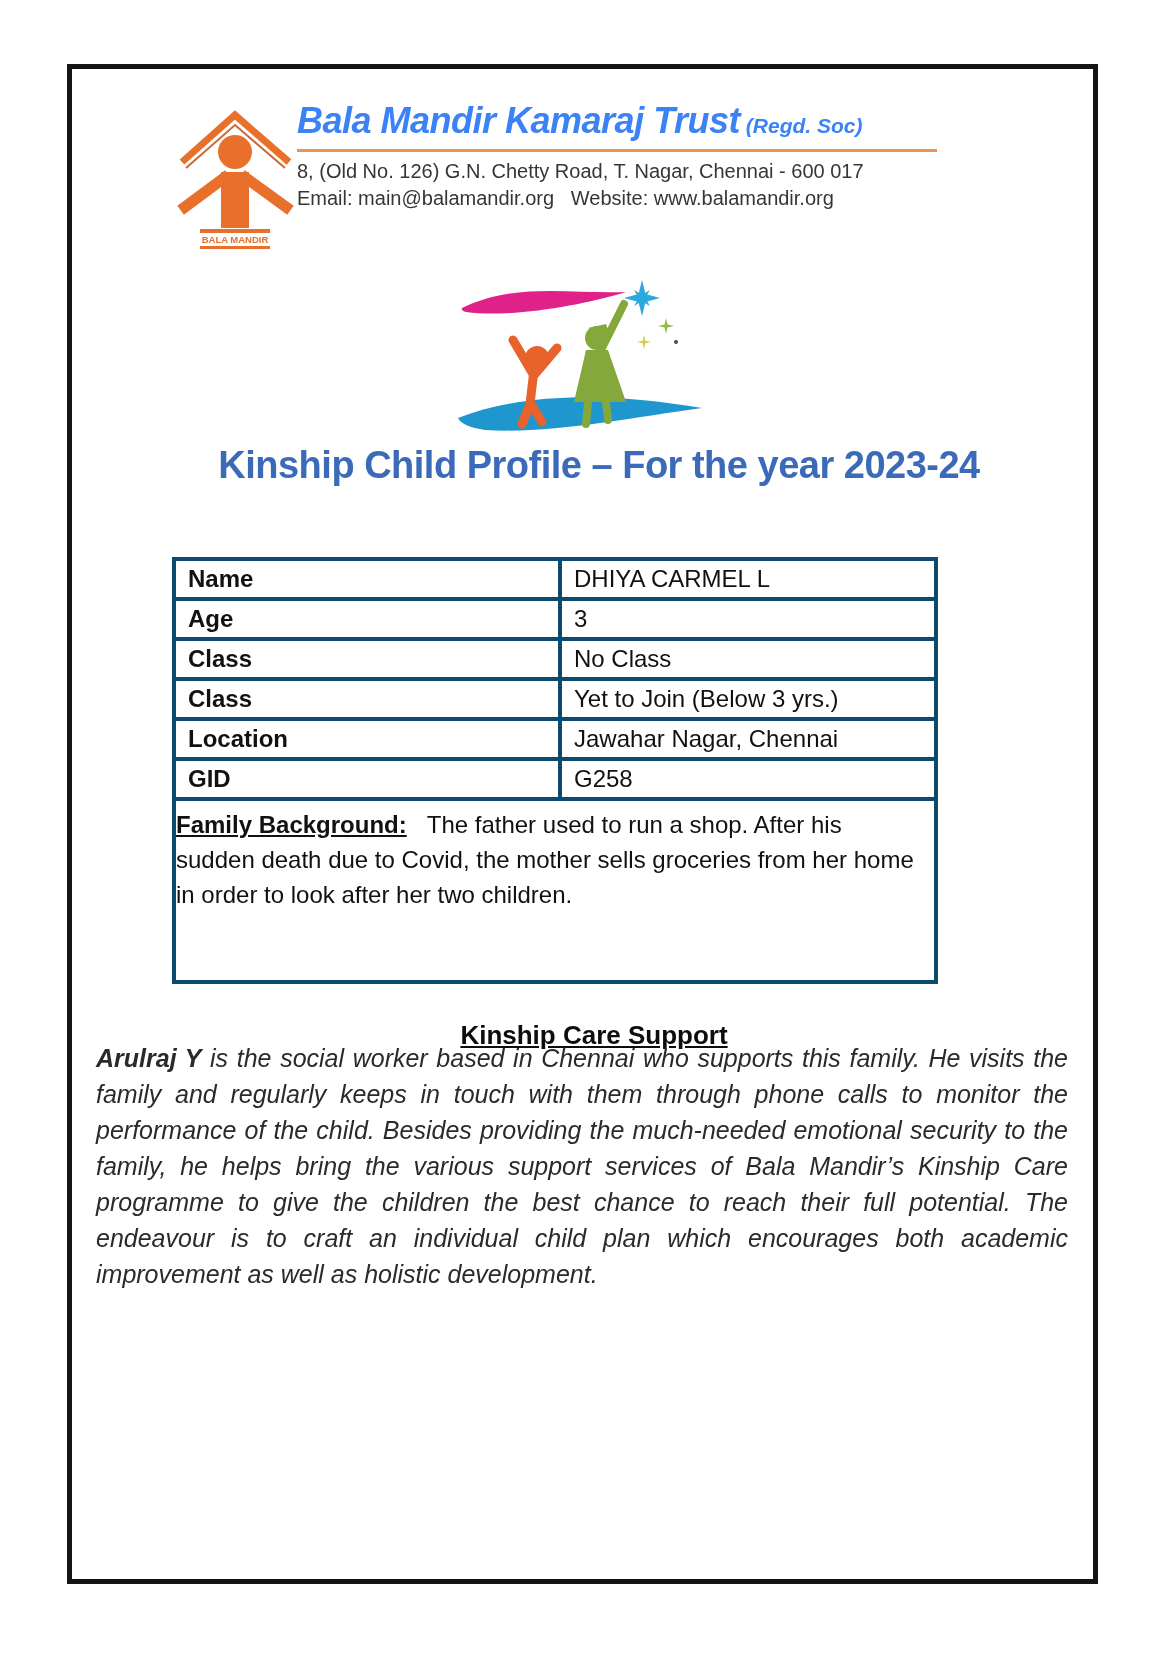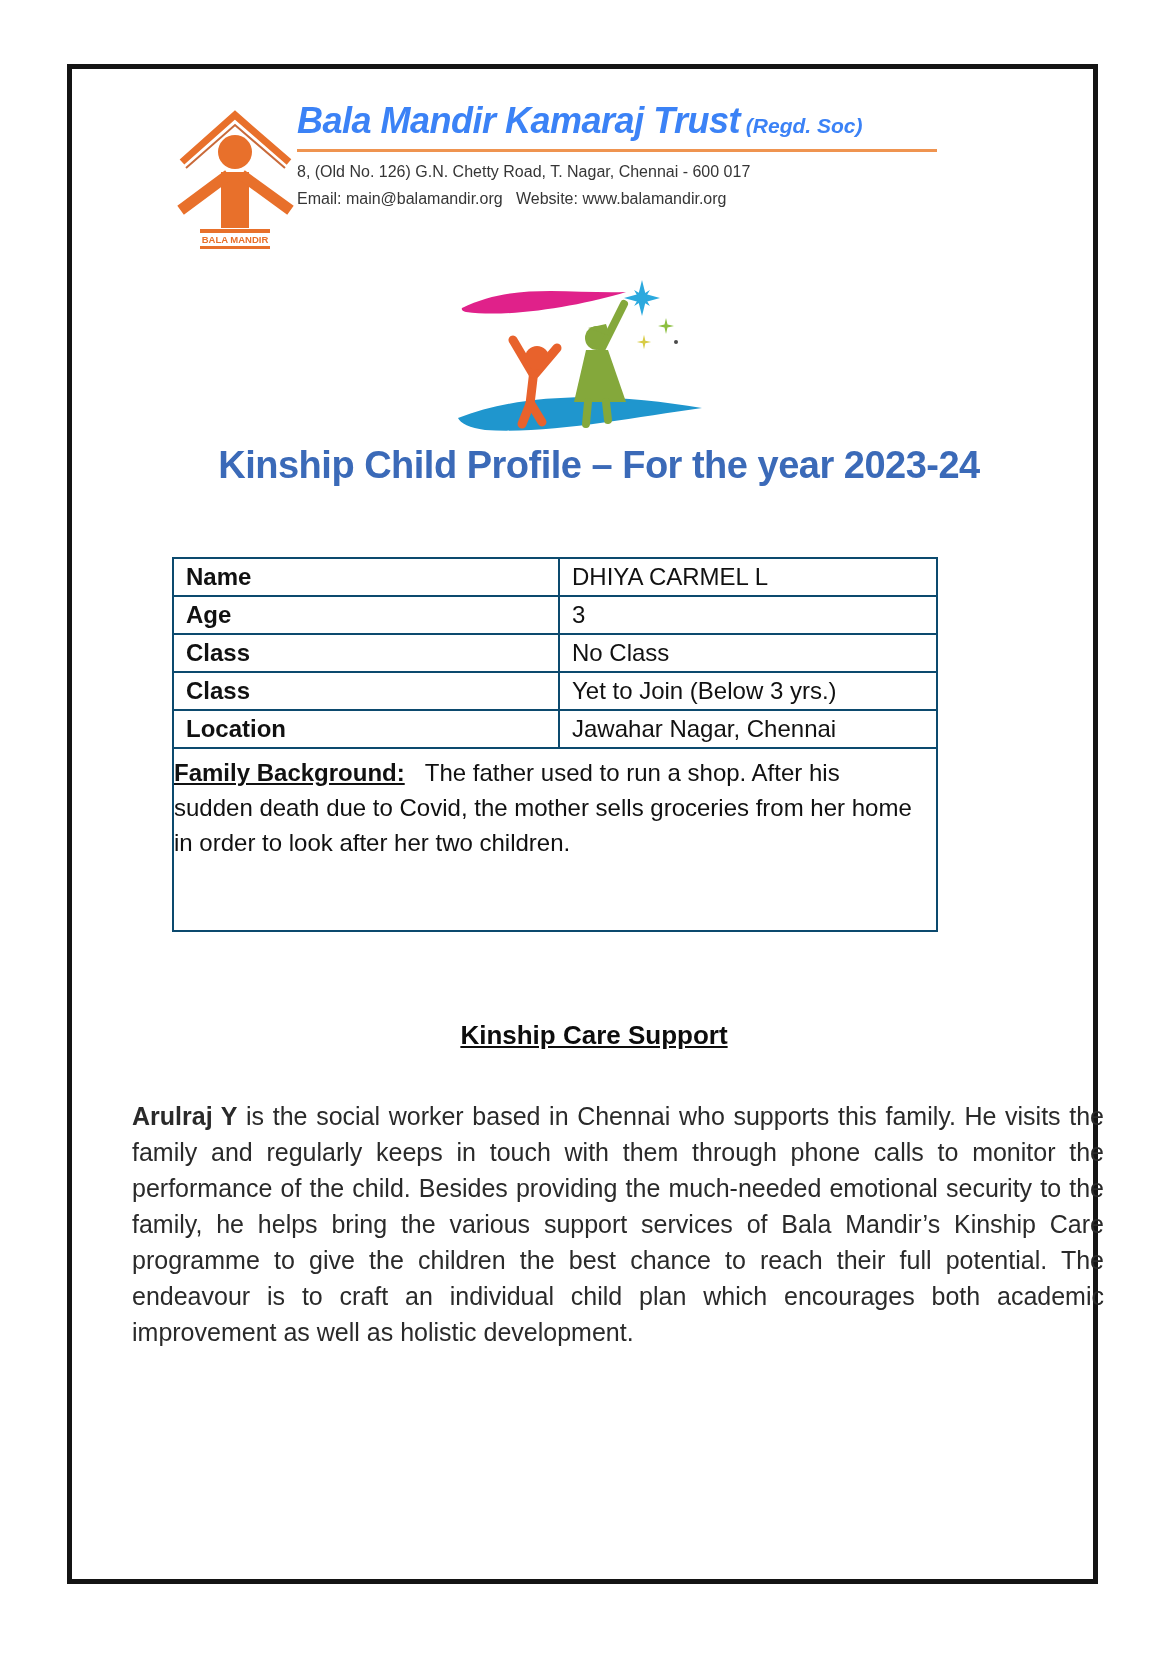--- a/index.html
+++ b/index.html
@@ -9,46 +9,46 @@
 
   .page-border { position:absolute; left:67px; top:64px; width:1031px; height:1520px;
                  border:5px solid #141414; background:#fff; }
 
   
   .letterhead-logo { position:absolute; left:172px; top:98px; width:126px; height:154px; }
   .lh-text { position:absolute; left:297px; top:100px; width:660px; }
   .lh-title { font-size:36px; font-weight:bold; color:#3b82f6; letter-spacing:-0.5px; white-space:nowrap;font-style:italic; }
   .lh-title .regd { font-size:21px; letter-spacing:0; }
   .lh-rule { width:640px; height:3px; background:#ef9450; margin:7px 0 6px 0; }
-  .lh-line { font-size:16px; color:#363636; line-height:27px; white-space:pre; }
+  .lh-line { font-size:20px; color:#363636; line-height:27px; white-space:pre; }
 
   
   .children-logo { position:absolute; left:430px; top:266px; width:306px; height:176px; }
 
   
   .doc-title { position:absolute; left:0; top:444px; width:1166px; text-align:center;
                font-size:38px; font-weight:bold; color:#3b6ab8; letter-spacing:-0.5px;padding-left:32px; }
 
   
   .profile-table { position:absolute; left:172px; top:557px; width:766px;
                    border-collapse:collapse; table-layout:fixed; }
-  .profile-table td { border:2px solid #0c4a6e; font-size:24px; color:#111;
+  .profile-table td { border:4px solid #0c4a6e; font-size:24px; color:#111;
                       padding:4px 0 4px 12px; height:38px; vertical-align:middle; }
   .profile-table td.lbl { width:386px; font-weight:bold; }
   .profile-table td.fam { height:183px; vertical-align:top; padding:6px 14px 6px 0;
                           line-height:35px; font-size:24px; }
   .fam-label { font-weight:bold; text-decoration:underline; margin-right:20px; }
 
   
   .support-heading { position:absolute; left:11px; top:1020px; width:1166px; text-align:center;
                      font-size:26px; font-weight:bold; color:#0d0d0d; }
   .support-heading span { text-decoration:underline; }
-  .support-para { position:absolute; left:96px; top:1098px; width:972px;
-                  font-size:25px; color:#2a2a2a;
-                  line-height:36px; text-align:justify;margin-left:36px; }
+  .support-para { position:absolute; left:96px; top:1040px; width:972px;
+                  font-size:25px; font-style:italic; color:#2a2a2a;
+                  line-height:36px; text-align:justify; }
   .support-para .lead { font-weight:bold; }
 </style>
 </head>
 <body>
 
 <div id="page">
   <div class="page-border"></div>
 
   <svg class="letterhead-logo" viewBox="0 0 126 154">
     <path d="M10 64 L63 17 L117 64" fill="none" stroke="#e8702b" stroke-width="7"></path>
@@ -123,20 +123,24 @@
     </tr>
     <tr>
       <td class="lbl">Class</td>
       <td>Yet to Join (Below 3 yrs.)</td>
     </tr>
     <tr>
       <td class="lbl">Location</td>
       <td>Jawahar Nagar, Chennai</td>
     </tr>
     <tr>
+      <td class="lbl">GID</td>
+      <td>G258</td>
+    </tr>
+    <tr>
       <td class="fam" colspan="2"><span class="fam-label">Family Background:</span><span>The father used to run a shop. After his sudden death due to Covid, the mother sells groceries from her home in order to look after her two children.</span></td>
     </tr>
   </tbody>
     </table>
 
   <div class="support-heading"><span>Kinship Care Support</span></div>
 
   <div class="support-para"><span class="lead">Arulraj Y</span><span> is the social worker based in Chennai who supports this family. He visits the family and regularly keeps in touch with them through phone calls to monitor the performance of the child. Besides providing the much-needed emotional security to the family, he helps bring the various support services of Bala Mandir’s Kinship Care programme to give the children the best chance to reach their full potential. The endeavour is to craft an individual child plan which encourages both academic improvement as well as holistic development.</span></div>
 </div>
 

